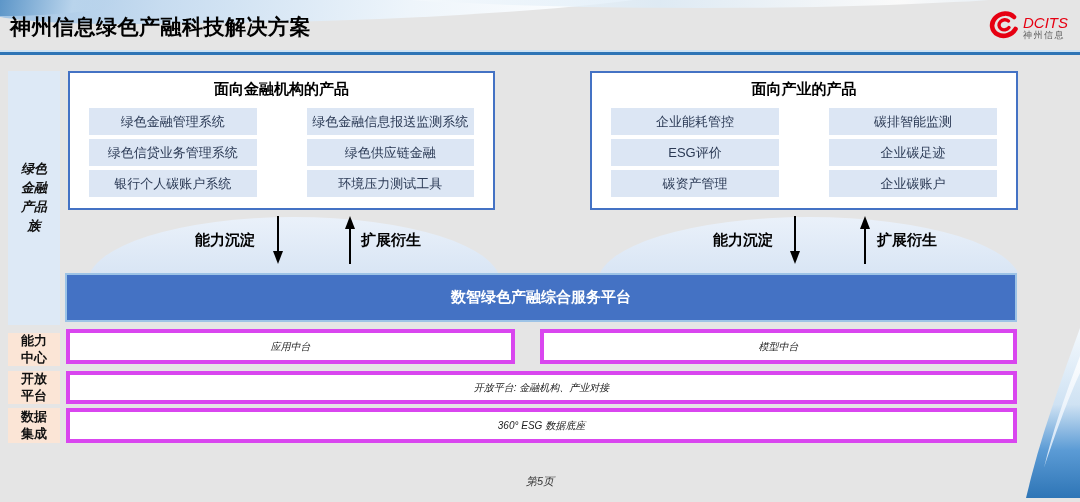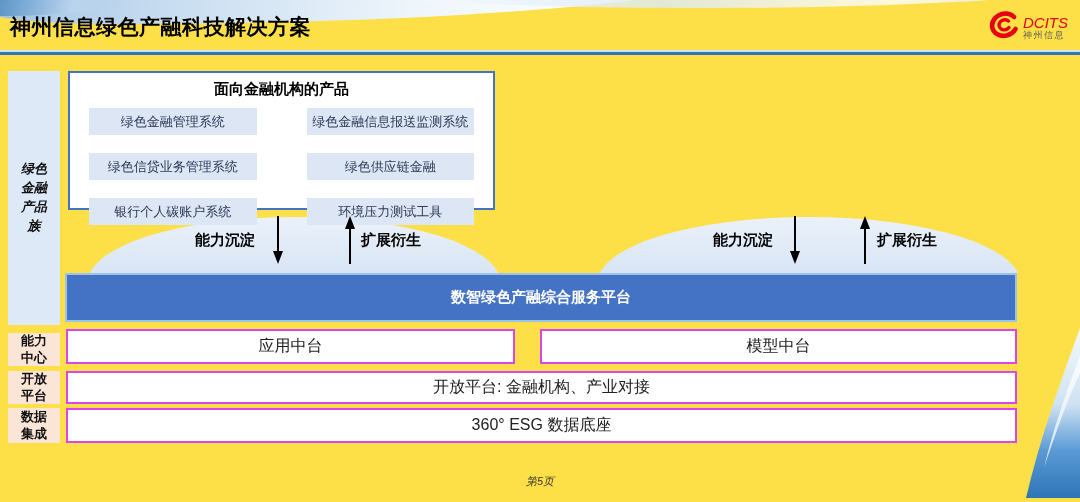--- a/index.html
+++ b/index.html
@@ -1,18 +1,18 @@
 <!DOCTYPE html>
 <html><head>
 <meta charset="utf-8">
 <style>
   * { margin:0; padding:0; box-sizing:border-box; }
   html,body { width:1080px; height:502px; background:#fff; overflow:hidden;
               font-family:"Liberation Sans", sans-serif; }
-  .slide { position:relative; width:1080px; height:502px; background:#fde047; overflow:hidden; }
+  .slide { position:relative; width:1080px; height:502px; background:#e5e5e5; overflow:hidden; }
 
   
   .swoosh-top { position:absolute; left:0; top:0; width:1080px; height:30px; overflow:hidden; }
   .swoosh-band1 { position:absolute; left:-80px; top:-46px; width:820px; height:70px;
     border-radius:0 0 100% 30% / 0 0 100% 70%;
     background:linear-gradient(97deg,#8fb8de 0%,#c7dcf0 30%,#eef5fb 60%,#ffffff 85%); }
   .swoosh-band2 { position:absolute; left:300px; top:-18px; width:800px; height:26px;
     border-radius:0 0 50% 50% / 0 0 100% 100%;
     background:linear-gradient(to right,#ffffff 0%,#dcebf7 45%,#ffffff 75%,#cfe2f2 100%); opacity:.8; }
   .swoosh-corner { position:absolute; left:0; top:0; width:120px; height:16px;
@@ -39,41 +39,41 @@
   .side-open { top:371px; height:33px; }
   .side-data { top:408px; height:35px; }
 
   
   .product-box { position:absolute; top:71px; height:139px; background:#fff;
     border:2px solid #4472c4; }
   .box-finance { left:68px; width:427px; }
   .box-industry { left:590px; width:428px; }
   .product-box h2 { text-align:center; font-size:15px; font-weight:bold; color:#000;
     margin:7px 0 9px 0; }
-  .chips { display:grid; grid-template-columns:1fr 1fr; gap:18px 50px; padding:0 19px; }
+  .chips { display:grid; grid-template-columns:1fr 1fr; gap:4px 50px; padding:0 19px; }
   .chip { height:27px; background:#dce6f4; color:#2b3a55; font-size:13px;
     display:flex; align-items:center; justify-content:center; }
 
   
   .domes { position:absolute; left:0; top:212px; width:1080px; height:61px; overflow:hidden; }
   .dome { position:absolute; top:5px; height:130px; border-radius:50%;
     background:linear-gradient(to bottom,#eaf1fa 0%,#d4e2f3 55%,#c7d9ee 100%); }
   .dome-left { left:88px; width:412px; }
   .dome-right { left:598px; width:422px; }
   .flow-label { position:absolute; top:231px; font-size:15px; font-weight:bold; color:#000; }
   .arrow { position:absolute; top:214px; }
 
   
   .platform-bar { position:absolute; left:65px; top:273px; width:952px; height:49px;
     background:#4472c4; border:2px solid #9dc3e6; color:#fff; font-size:15px; font-weight:bold;
     display:flex; align-items:center; justify-content:center;font-family:Liberation Mono, monospace; }
 
   
-  .row-box { position:absolute; background:#fff; border:2px solid #d946ef; color:#222;
-    font-size:16px; display:flex; align-items:center; justify-content:center; }
+  .row-box { position:absolute; background:#fff; border:4px solid #d946ef; color:#222;
+    font-size:10px; display:flex; align-items:center; justify-content:center;font-style:italic; }
   .row-app   { left:66px;  top:329px; width:449px; height:35px; }
   .row-model { left:540px; top:329px; width:477px; height:35px; }
   .row-open  { left:66px;  top:371px; width:951px; height:33px; }
   .row-data  { left:66px;  top:408px; width:951px; height:35px; }
 
   .page-num { position:absolute; left:0; top:474px; width:1080px; text-align:center;
     font-size:11px; font-style:italic; color:#333; }
 
   .swoosh-br { position:absolute; right:0; bottom:0; }
 </style>
@@ -123,20 +123,31 @@
     <div class="chips">
       <div class="chip">绿色金融管理系统</div>
       <div class="chip">绿色金融信息报送监测系统</div>
       <div class="chip">绿色信贷业务管理系统</div>
       <div class="chip">绿色供应链金融</div>
       <div class="chip">银行个人碳账户系统</div>
       <div class="chip">环境压力测试工具</div>
     </div>
   </div>
 
+  <div class="product-box box-industry">
+    <h2>面向产业的产品</h2>
+    <div class="chips">
+      <div class="chip">企业能耗管控</div>
+      <div class="chip">碳排智能监测</div>
+      <div class="chip">ESG评价</div>
+      <div class="chip">企业碳足迹</div>
+      <div class="chip">碳资产管理</div>
+      <div class="chip">企业碳账户</div>
+    </div>
+  </div>
 
   <div class="flow-label" style="left:195px">能力沉淀</div>
   <span class="arrow" style="left:271px">
     <svg width="14" height="52">
         <line x1="7" y1="2" x2="7" y2="38" stroke="#000" stroke-width="2"></line>
       <polygon points="2,37 12,37 7,50" fill="#000"></polygon>
       </svg>
   </span>
   <span class="arrow" style="left:343px">
     <svg width="14" height="52">

